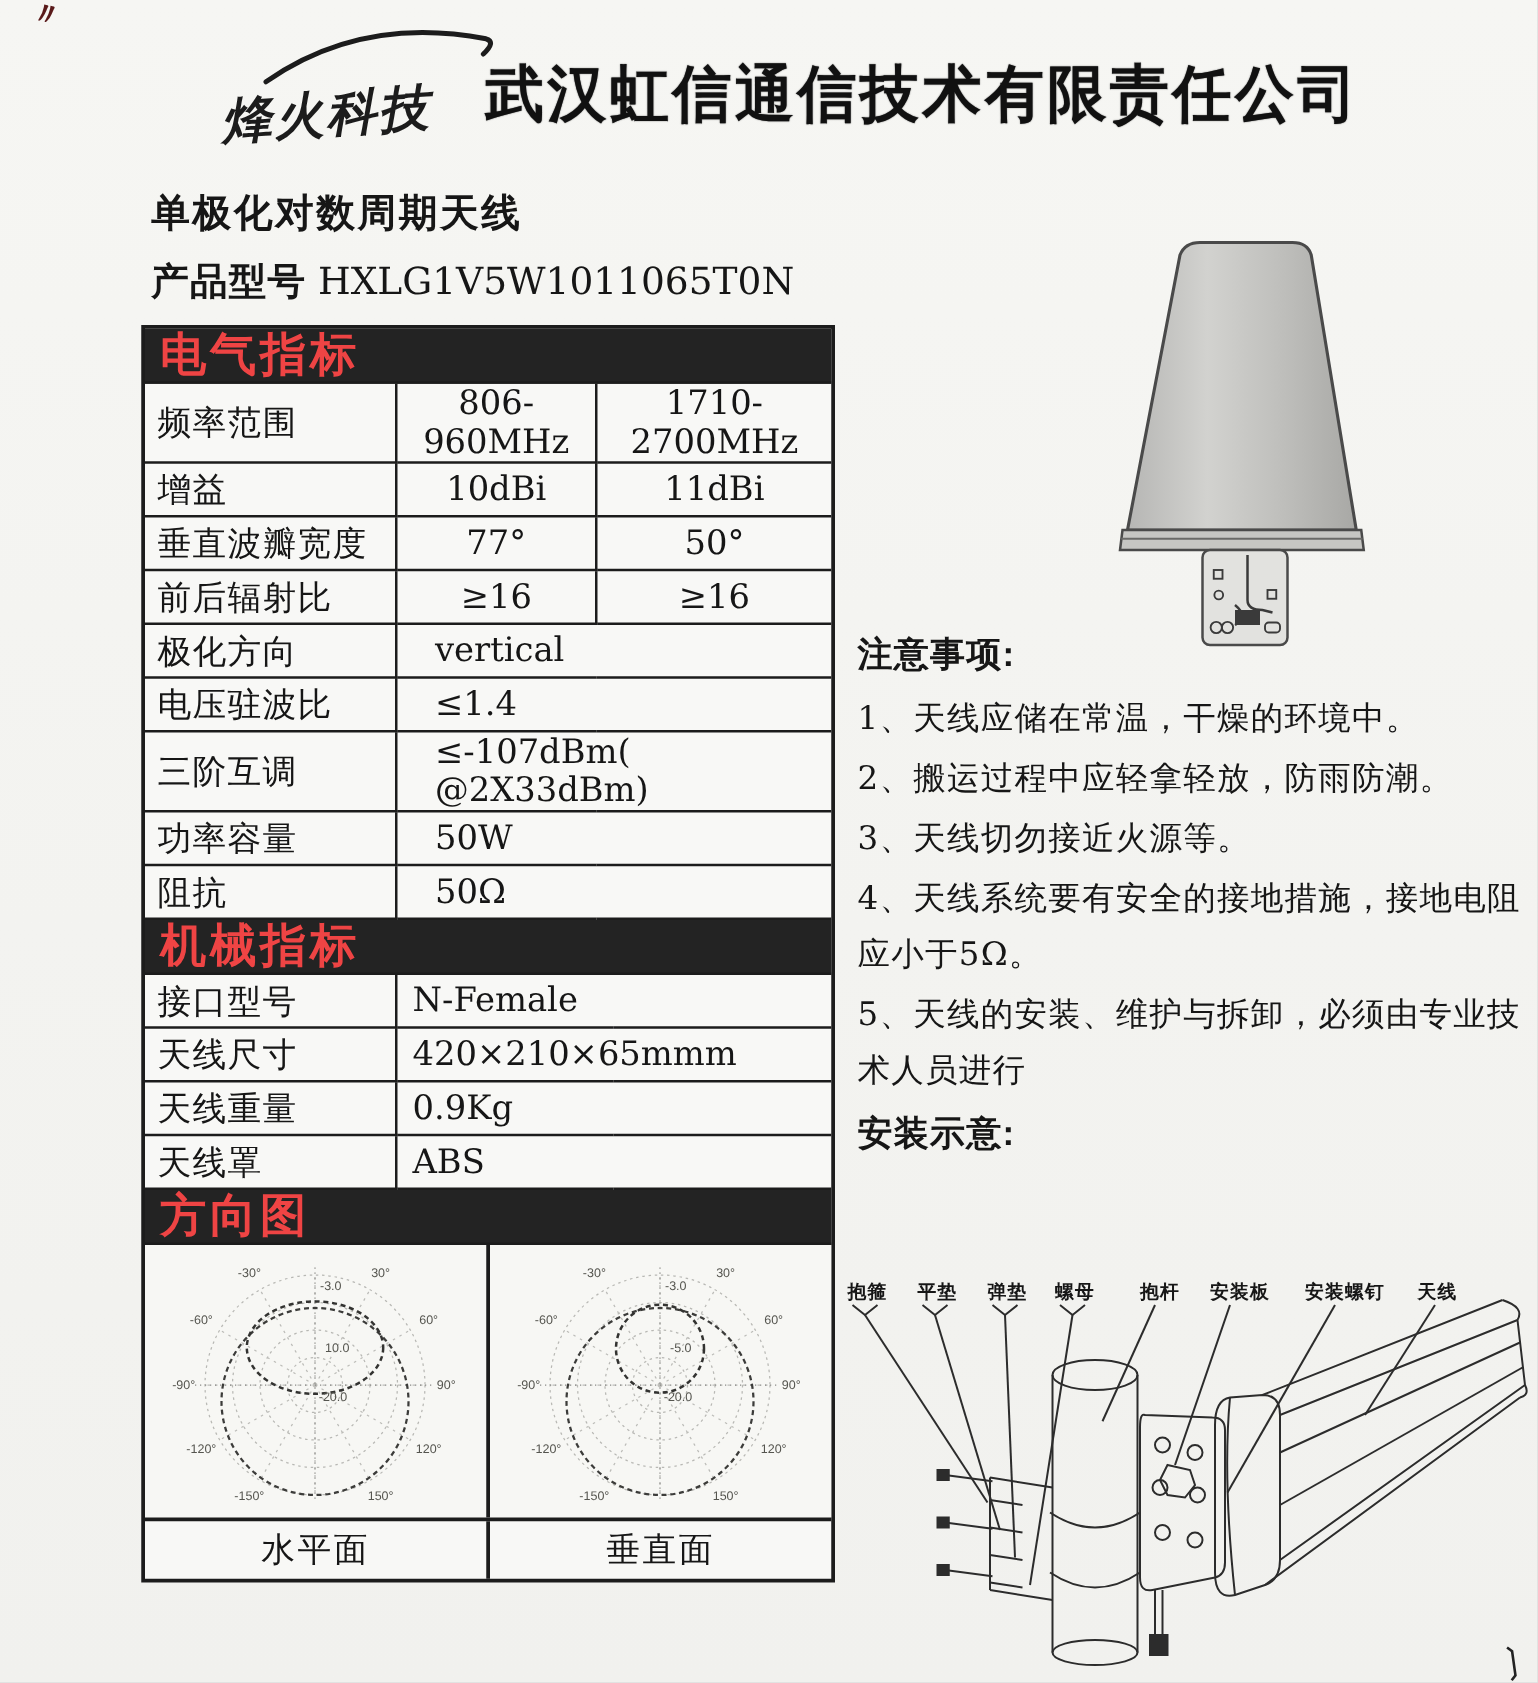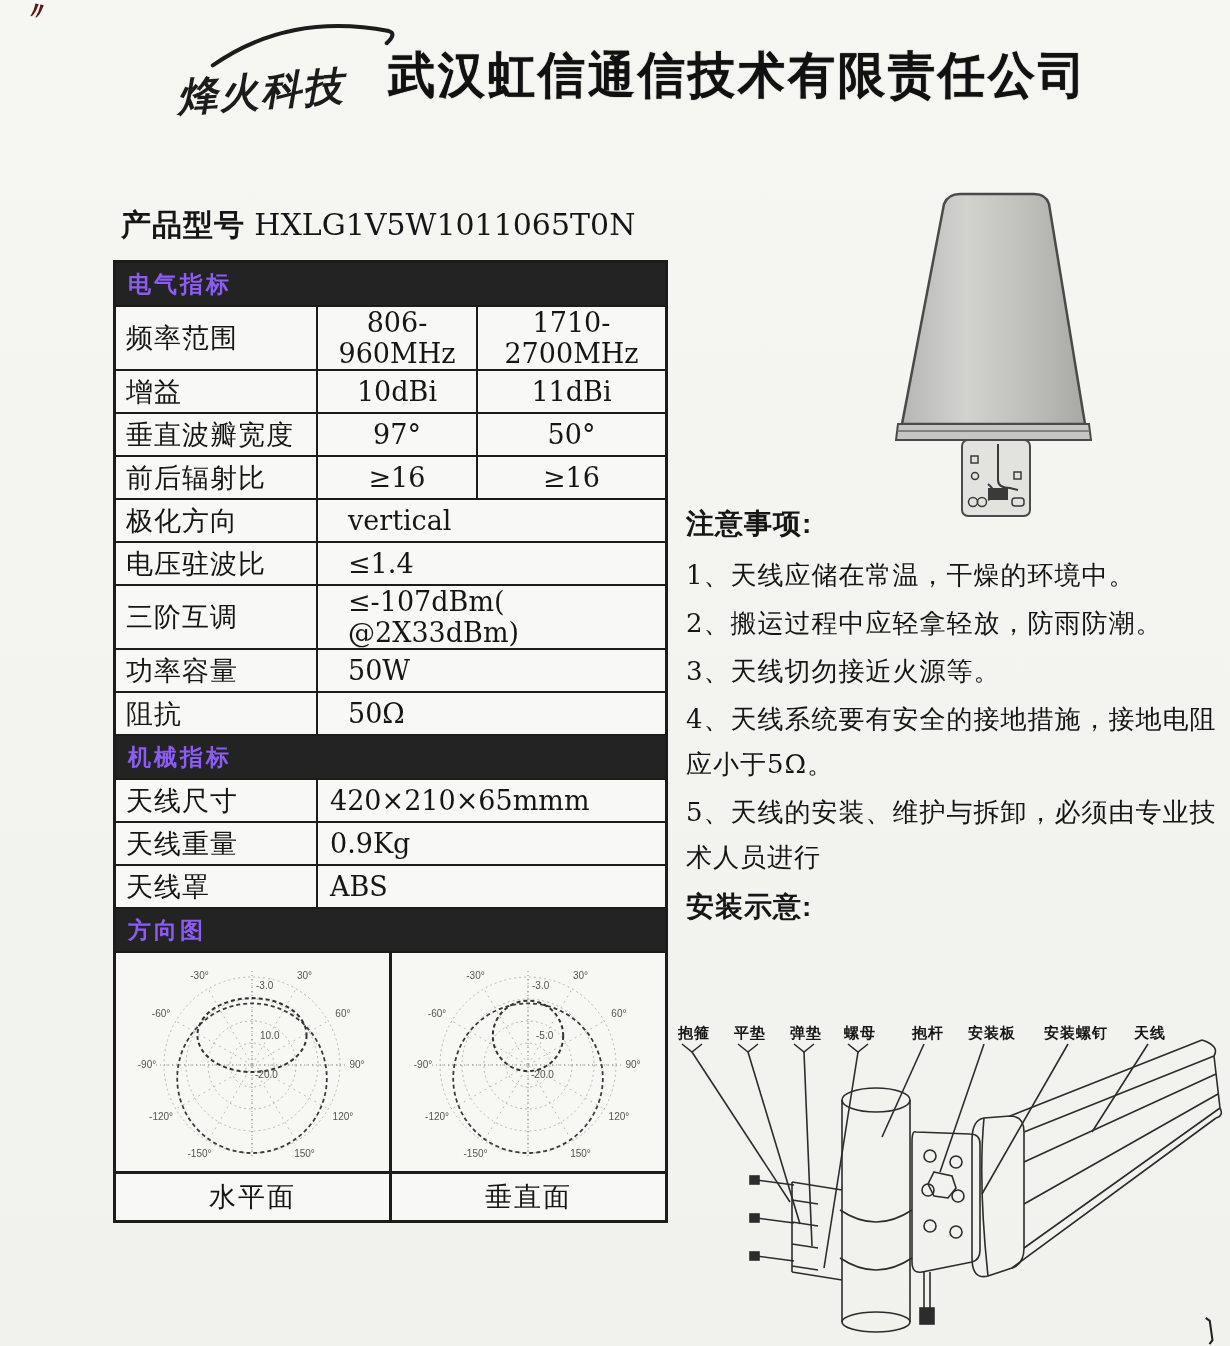--- a/index.html
+++ b/index.html
@@ -24,21 +24,21 @@
     color:#111; text-shadow:0 0 1px #333;
     transform:scaleY(1.05);
   }
   
   #title-line1{position:absolute; left:121px; top:150px; font-size:31px; font-weight:bold; letter-spacing:2px;}
   #title-line2{position:absolute; left:121px; top:205px; font-size:30px; font-weight:bold; letter-spacing:1px;}
   #title-line2 .model{font-family:"DejaVu Serif","Liberation Serif",serif; font-weight:normal; letter-spacing:0;}
   
   #spec-col{position:absolute; left:113px; top:260px; width:549px; border:3px solid #1c1c1c; background:#f8f8f6;}
   .sec-bar{
-    background:#232323; color:#8b5cf6; font-weight:bold; font-size:23px;
+    background:#232323; color:#ef4444; font-weight:bold; font-size:37px;
     height:42px; display:flex; align-items:center; padding-left:12px;
     letter-spacing:3px; border-bottom:2px solid #1c1c1c;
   }
   table.spec{border-collapse:collapse; width:100%; table-layout:fixed;}
   table.spec td{
     border:2px solid #1c1c1c; height:41px; padding:0;
     font-family:"DejaVu Serif","Liberation Serif",serif; font-size:27px;
   }
   table.spec td.label{width:190px; padding-left:10px; letter-spacing:1px;}
   table.spec td.c2{width:158px; text-align:center;margin-left:16px;}
@@ -90,20 +90,21 @@
   <div class="artifact" id="art-br">❳</div>
 
   <div id="logo">
     <svg class="swoosh" width="230" height="50" viewBox="0 0 230 50">
       <path d="M30,40 Q110,-8 208,18 Q216,21 205,30" fill="none" stroke="#1c1c1c" stroke-width="4" stroke-linecap="round"></path>
     </svg>
     <span class="logo-text">烽火科技</span>
   </div>
   <div id="company">武汉虹信通信技术有限责任公司</div>
 
+  <div id="title-line1">单极化对数周期天线</div>
   <div id="title-line2">
     <span>产品型号</span>
     <span class="model">HXLG1V5W1011065T0N</span>
   </div>
 
   <div id="spec-col">
     <div class="sec-bar">电气指标</div>
     <table class="spec" id="elec-table">
         <tbody>
           <tr>
@@ -111,21 +112,21 @@
             <td class="c2">806-960MHz</td>
             <td class="c3">1710-2700MHz</td>
           </tr>
           <tr>
             <td class="label">增益</td>
             <td class="c2">10dBi</td>
             <td class="c3">11dBi</td>
           </tr>
           <tr>
             <td class="label">垂直波瓣宽度</td>
-            <td class="c2">97°</td>
+            <td class="c2">77°</td>
             <td class="c3">50°</td>
           </tr>
           <tr>
             <td class="label">前后辐射比</td>
             <td class="c2">≥16</td>
             <td class="c3">≥16</td>
           </tr>
           <tr>
             <td class="label">极化方向</td>
             <td colspan="2" class="span">vertical</td>
@@ -145,20 +146,24 @@
           <tr>
             <td class="label">阻抗</td>
             <td colspan="2" class="span">50Ω</td>
           </tr>
         </tbody>
       </table>
 
     <div class="sec-bar">机械指标</div>
     <table class="spec" id="mech-table">
         <tbody>
+          <tr>
+            <td class="label">接口型号</td>
+            <td colspan="2" class="span">N-Female</td>
+          </tr>
           <tr>
             <td class="label">天线尺寸</td>
             <td colspan="2" class="span">420×210×65mmm</td>
           </tr>
           <tr>
             <td class="label">天线重量</td>
             <td colspan="2" class="span">0.9Kg</td>
           </tr>
           <tr>
             <td class="label">天线罩</td>

